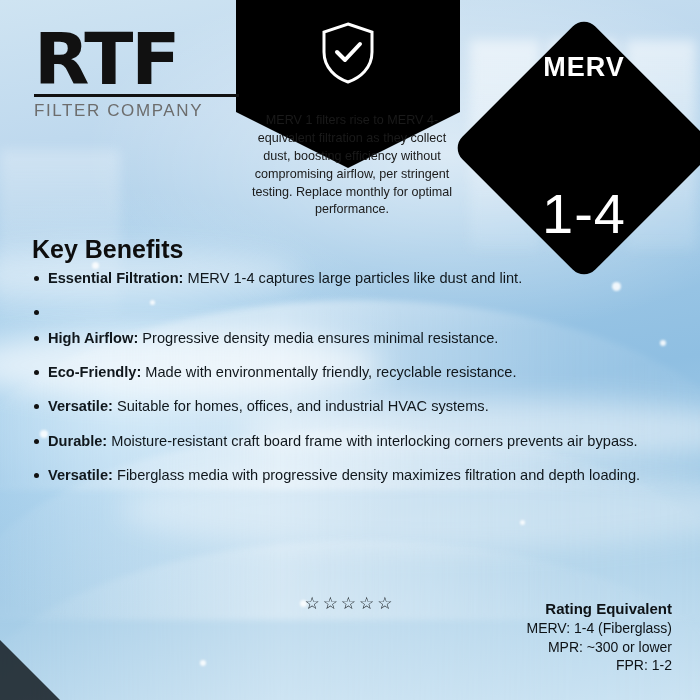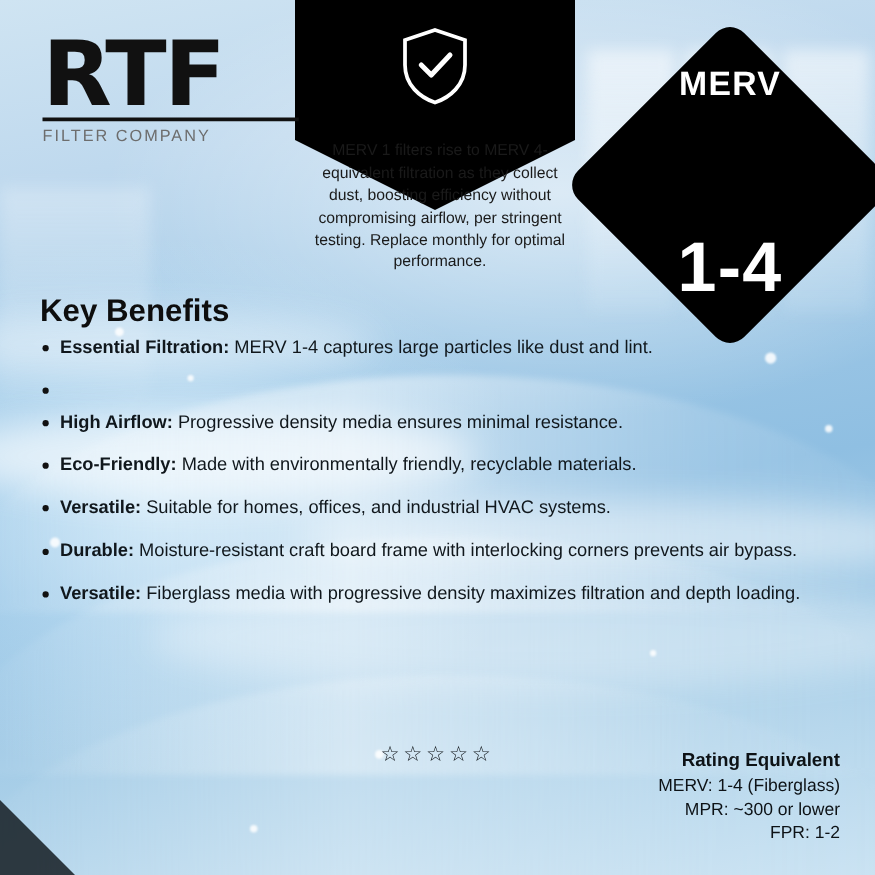--- a/index.html
+++ b/index.html
@@ -73,35 +73,35 @@
   }
   .diamond-content {
     position: absolute;
     top: 54px; right: 22px;
     width: 188px; height: 188px;
     display: flex; flex-direction: column;
     align-items: center; justify-content: space-between;
     color: #fff; line-height: 1;
   }
   .merv-word { font-size: 27px; font-weight: 700; letter-spacing: 1px; }
-  .merv-num { font-size: 56px; font-weight: 700; margin-top: 6px; letter-spacing: 1px; }
+  .merv-num { font-size: 56px; font-weight: 400; margin-top: 6px; letter-spacing: 1px; }
 
   
   .logo {
     position: absolute; top: 26px; left: 34px;
     width: 205px;
   }
   .logo-rtf {
     font-size: 72px; font-weight: 700; letter-spacing: -2px;
     color: #111; line-height: 0.92;
     font-family: "DejaVu Sans", sans-serif;
   }
   .logo-rule { height: 3px; background: #111; width: 100%; margin: 2px 0 4px; }
   .logo-sub {
-    font-size: 13px; letter-spacing: 1.6px; color: #6d6d6d; font-weight: 400;
+    font-size: 17px; letter-spacing: 1.6px; color: #6d6d6d; font-weight: 400;
   }
 
   
   .shield-wrap {
     position: absolute; top: 22px; left: 320px;
     width: 56px; height: 62px;
   }
   .shield-wrap svg { width: 100%; height: 100%; display: block; }
 
   
@@ -216,21 +216,21 @@
     </div>
     <div class="benefit">
       <span class="bullet"></span>
     </div>
     <div class="benefit">
       <span class="bullet"></span>
       <div><b>High Airflow:</b><span> Progressive density media ensures minimal resistance.</span></div>
     </div>
     <div class="benefit">
       <span class="bullet"></span>
-      <div><b>Eco-Friendly:</b><span> Made with environmentally friendly, recyclable materials.</span></div>
+      <div><b>Eco-Friendly:</b><span> Made with environmentally friendly, recyclable resistance.</span></div>
     </div>
     <div class="benefit">
       <span class="bullet"></span>
       <div><b>Versatile:</b><span> Suitable for homes, offices, and industrial HVAC systems.</span></div>
     </div>
     <div class="benefit">
       <span class="bullet"></span>
       <div><b>Durable:</b><span> Moisture-resistant craft board frame with interlocking corners prevents air bypass.</span></div>
     </div>
     <div class="benefit">

